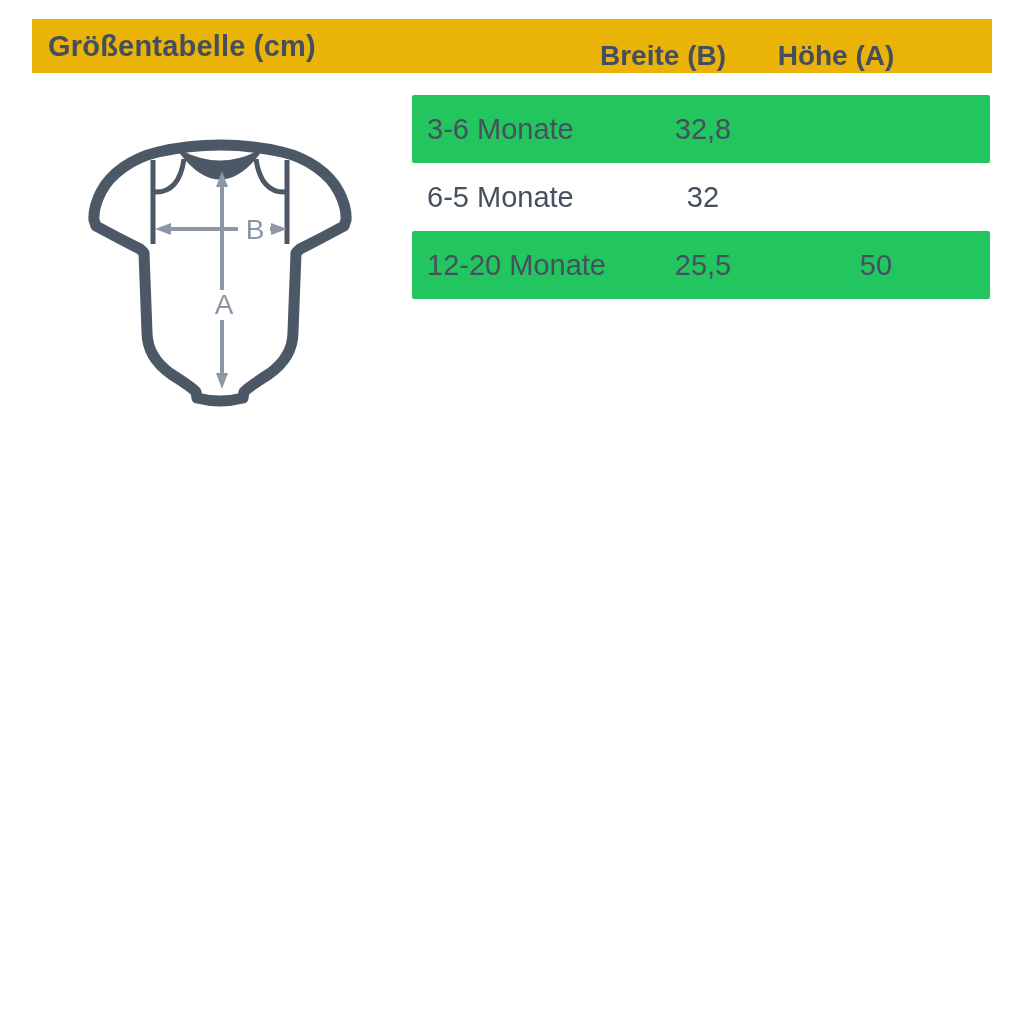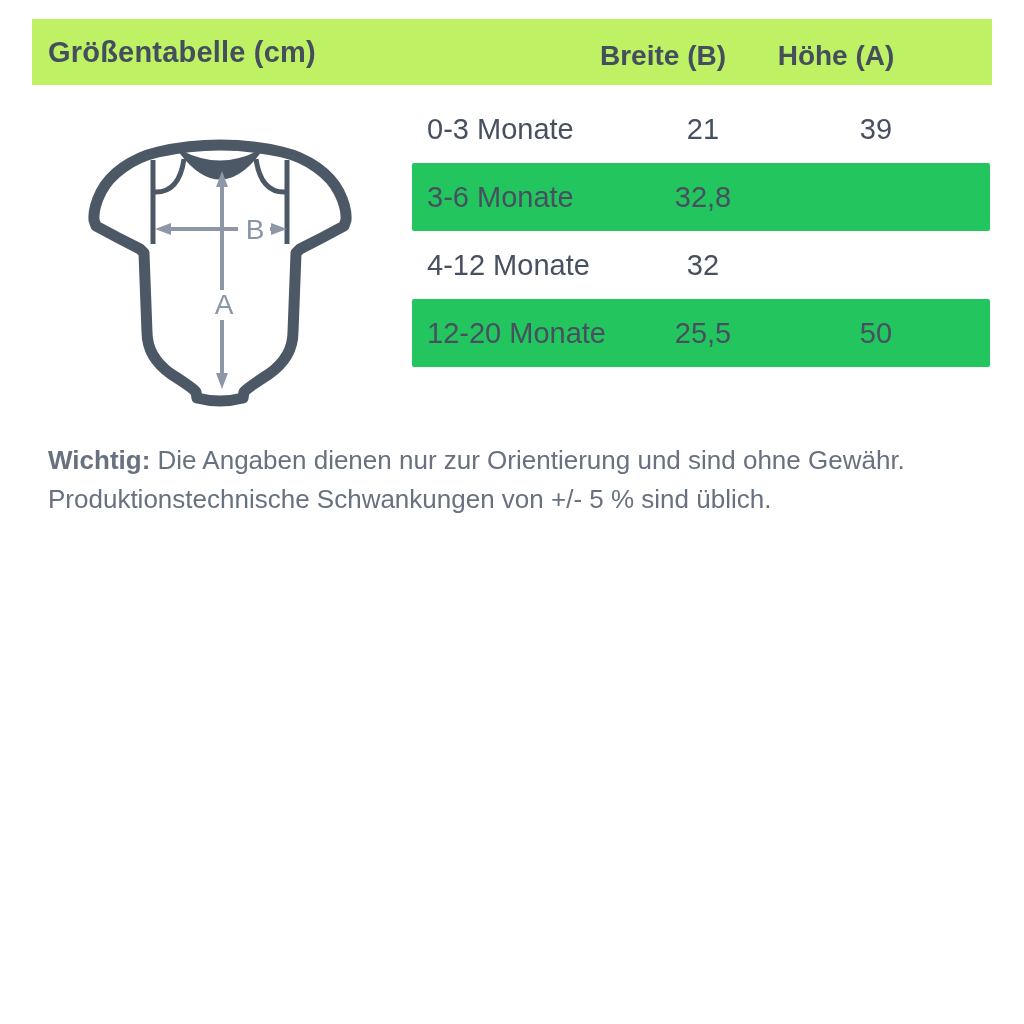--- a/index.html
+++ b/index.html
@@ -3,22 +3,22 @@
 <meta charset="utf-8">
 <style>
   html,body { margin:0; padding:0; }
   .canvas {
     position:relative; width:1024px; height:1024px;
     background:#ffffff; overflow:hidden;
     font-family:"Liberation Sans", sans-serif;
     color:#47505f;
   }
   .header-band {
-    position:absolute; left:32px; top:19px; width:960px; height:66px;
-    background:#bef264; display:flex; align-items:center;
+    position:absolute; left:32px; top:19px; width:960px; height:54px;
+    background:#eab308; display:flex; align-items:center;
   }
   .header-title {
     padding-left:16px; font-size:29px; font-weight:bold; color:#454e5d;
     letter-spacing:0.2px;
   }
   .header-col { position:absolute; top:0; height:74px; width:170px;
     display:flex; align-items:center; justify-content:center;
     font-size:28px; font-weight:bold; color:#454e5d; }
   .header-col.breite { left:546px; }
   .header-col.hoehe  { left:719px; }
@@ -83,38 +83,29 @@
         <line x1="89" y1="99" x2="158" y2="99" stroke-width="4"></line>
         <line x1="190" y1="99" x2="193" y2="99" stroke-width="4"></line>
         <polygon points="75,99 91,93 91,105" stroke="none"></polygon>
         <polygon points="207,99 191,93 191,105" stroke="none"></polygon>
       </g>
       <text x="175" y="109" text-anchor="middle" font-size="28" fill="#8996a6" stroke="none">B</text>
     </svg>
   </div>
 
   <div class="size-table">
-    <div class="size-row">
-      <div class="cell-label">0-3 Monate</div>
-      <div class="cell-val">21</div>
-      <div class="cell-val">39</div>
-    </div>
     <div class="size-row striped">
       <div class="cell-label">3-6 Monate</div>
       <div class="cell-val">32,8</div>
     </div>
     <div class="size-row">
-      <div class="cell-label">4-12 Monate</div>
+      <div class="cell-label">6-5 Monate</div>
       <div class="cell-val">32</div>
     </div>
     <div class="size-row striped">
       <div class="cell-label">12-20 Monate</div>
       <div class="cell-val">25,5</div>
       <div class="cell-val">50</div>
     </div>
   </div>
 
-  <div class="note">
-    <span class="note-line"><b>Wichtig:</b>&nbsp;<span>Die Angaben dienen nur zur Orientierung und sind ohne Gewähr.</span></span>
-    <span class="note-line"><span>Produktionstechnische Schwankungen von +/- 5 % sind üblich.</span></span>
-  </div>
 
 </div>
 
 </body></html>

